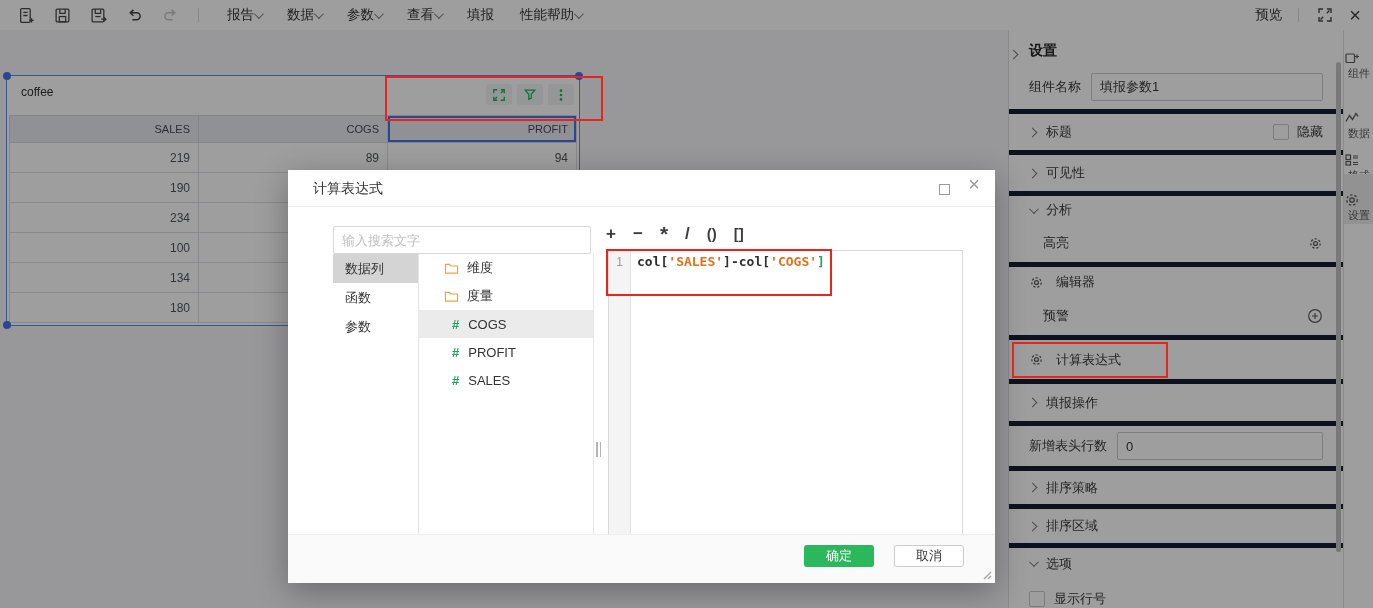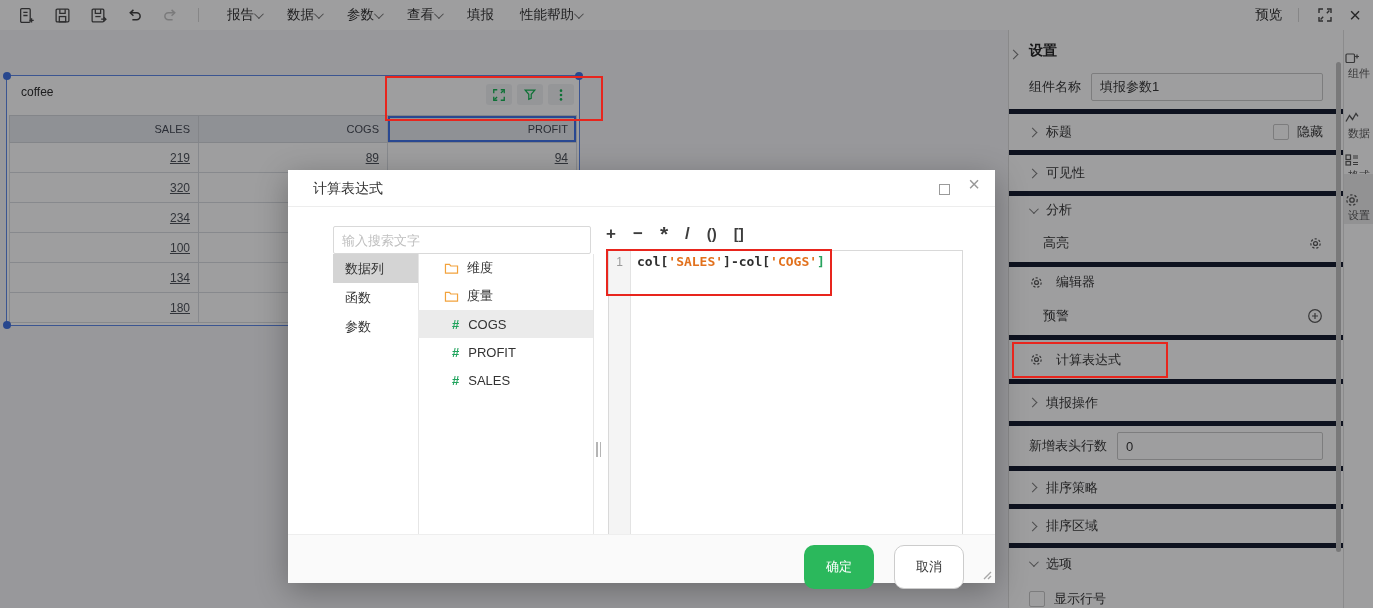--- a/index.html
+++ b/index.html
@@ -20,21 +20,21 @@
   .x-glyph{font-size:20px;color:#3a3a3a;line-height:20px;cursor:pointer;}
   
   .canvas{position:absolute;left:0;top:30px;width:1008px;bottom:0;background:#f5f6f8;}
   .widget{position:absolute;left:6px;top:45px;width:574px;height:251px;background:#fff;border:1px solid #5b86e8;box-sizing:border-box;}
   .hdl{position:absolute;width:8px;height:8px;border-radius:50%;background:#3b6fe3;z-index:3;}
   .wtitle{position:absolute;left:14px;top:9px;font-size:12px;color:#2b2b2b;}
   .wicons{position:absolute;right:5px;top:8px;display:flex;gap:5px;}
   .wico{width:26px;height:21px;border-radius:3px;background:#f1f2f4;display:flex;align-items:center;justify-content:center;cursor:pointer;}
   .wtable{position:absolute;left:2px;top:39px;width:568px;border-collapse:collapse;table-layout:fixed;}
   .wtable th{height:26px;background:#e7eaee;border:1px solid #d2d5db;font-size:11px;font-weight:400;color:#3f4450;text-align:right;padding:0 8px;}
-  .wtable td{height:29px;background:#fff;border:1px solid #d9dce1;font-size:12px;color:#4a4f57;text-align:right;padding:0 8px;text-decoration:underline;}
+  .wtable td{height:29px;background:#fff;border:1px solid #d9dce1;font-size:12px;color:#4a4f57;text-align:right;padding:0 8px;}
   .selcell{box-shadow:inset 0 0 0 2px #3c70e8;}
   
   .sidebar{position:absolute;left:1008px;top:30px;width:335px;bottom:0;background:#fff;border-left:1px solid #dcdcdc;box-sizing:border-box;overflow:hidden;}
   .collapse-tab{position:absolute;left:1px;top:14px;cursor:pointer;}
   .sb-title{height:34px;line-height:40px;padding-left:20px;font-size:14px;font-weight:bold;color:#222;}
   .srow{display:flex;align-items:center;padding:0 20px;font-size:13px;color:#333;box-sizing:border-box;}
   .bt{border-top:5px solid #0f172a;}
   .srow .chev{margin-right:10px;flex:0 0 auto;}
   .right-group{margin-left:auto;display:flex;align-items:center;gap:8px;}
   .cb{width:14px;height:14px;border:1px solid #c6c6c6;border-radius:2px;background:#fff;flex:0 0 auto;cursor:pointer;}
@@ -76,21 +76,21 @@
   .ops{position:absolute;left:318px;top:55px;display:flex;gap:17px;align-items:center;}
   .op{font-size:17px;font-weight:bold;color:#3d3d3d;cursor:pointer;line-height:18px;}
   .editor{position:absolute;left:320px;top:80px;width:355px;bottom:48px;border:1px solid #d9d9d9;box-sizing:border-box;background:#fff;}
   .gutter{position:absolute;left:0;top:0;bottom:0;width:22px;background:#f4f4f4;border-right:1px solid #e3e3e3;
           font-size:12px;color:#999;text-align:center;padding-top:4px;box-sizing:border-box;}
   .code{position:absolute;left:28px;top:3px;right:4px;font:bold 13px "DejaVu Sans Mono","Liberation Mono",monospace;white-space:nowrap;cursor:text;}
   .tok-plain{color:#2f2f2f;}
   .tok-string{color:#e2711d;}
   .tok-bracket{color:#27a35e;}
   .dlg-footer{position:absolute;left:0;right:0;bottom:0;height:48px;background:#fafafa;border-top:1px solid #eee;}
-  .btn{position:absolute;top:10px;width:70px;height:44px;border-radius:10px;font-size:13px;display:flex;align-items:center;justify-content:center;cursor:pointer;box-sizing:border-box;}
+  .btn{position:absolute;top:10px;width:70px;height:22px;border-radius:3px;font-size:13px;display:flex;align-items:center;justify-content:center;cursor:pointer;box-sizing:border-box;}
   .btn-ok{right:121px;background:#2bb85c;color:#fff;}
   .btn-cancel{right:31px;background:#fff;border:1px solid #ccc;color:#333;}
   .resize{position:absolute;right:3px;bottom:3px;}
   
   .rbox{position:absolute;border:2px solid #e8251d;z-index:70;pointer-events:none;}
   .rb-profit{left:385px;top:76px;width:214px;height:41px;}
   .rb-formula{left:606px;top:249px;width:222px;height:43px;}
   .rb-calc{left:1012px;top:342px;width:152px;height:32px;}
 </style>
 </head>
@@ -210,21 +210,21 @@
             <th class="selcell">PROFIT</th>
           </tr>
         </thead>
         <tbody>
           <tr>
               <td>219</td>
               <td>89</td>
               <td>94</td>
             </tr>
           <tr>
-              <td>320</td>
+              <td>190</td>
               <td>83</td>
               <td>68</td>
             </tr>
           <tr>
               <td>234</td>
               <td></td>
               <td></td>
             </tr>
           <tr>
               <td>100</td>

